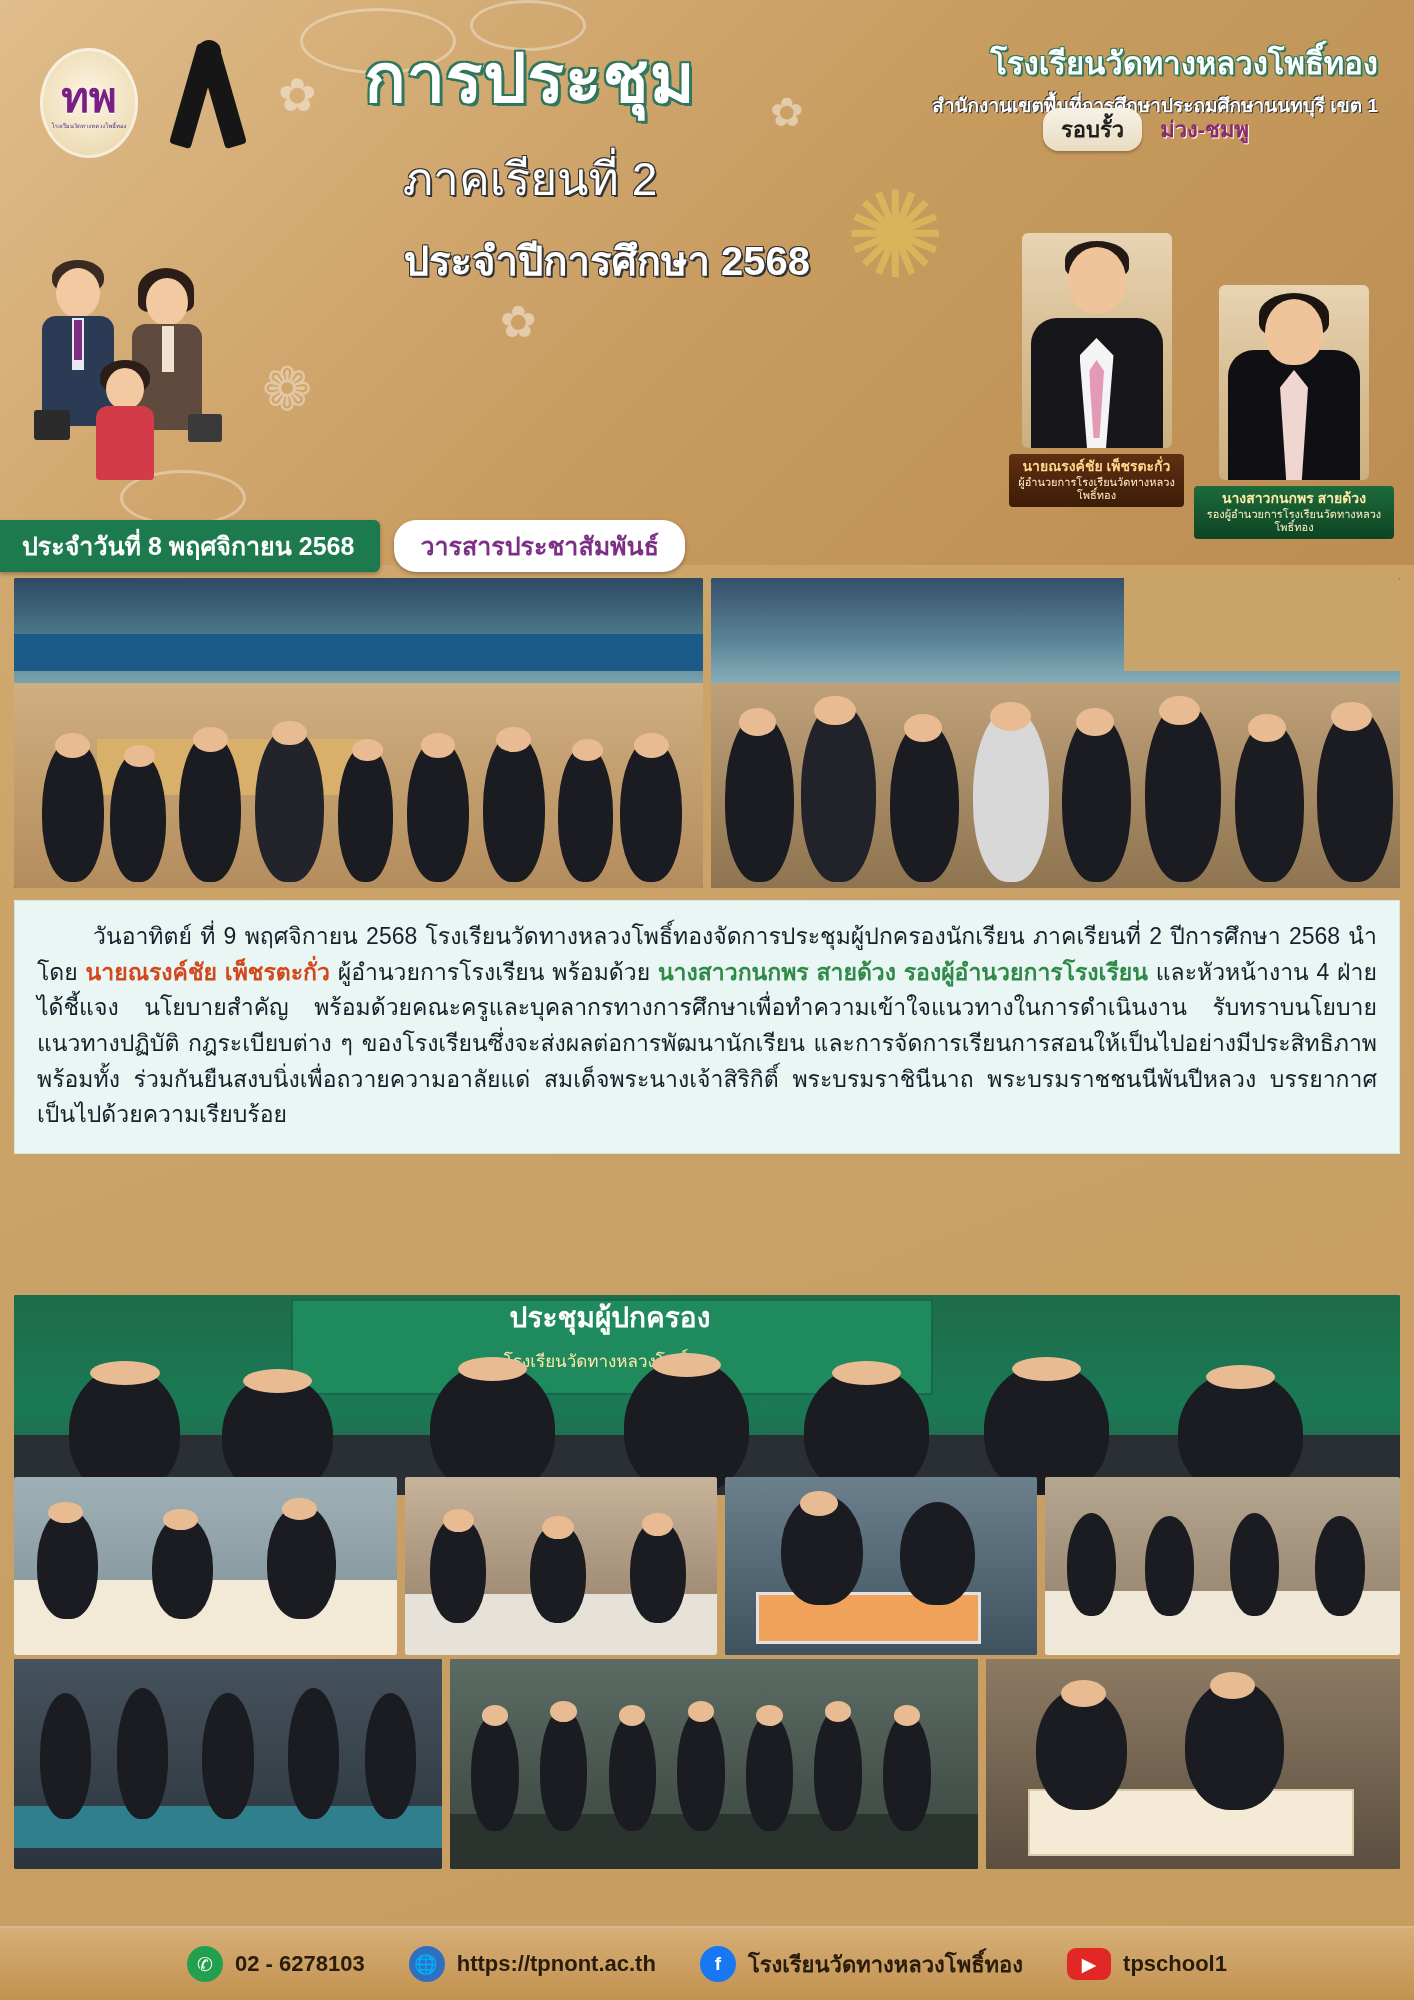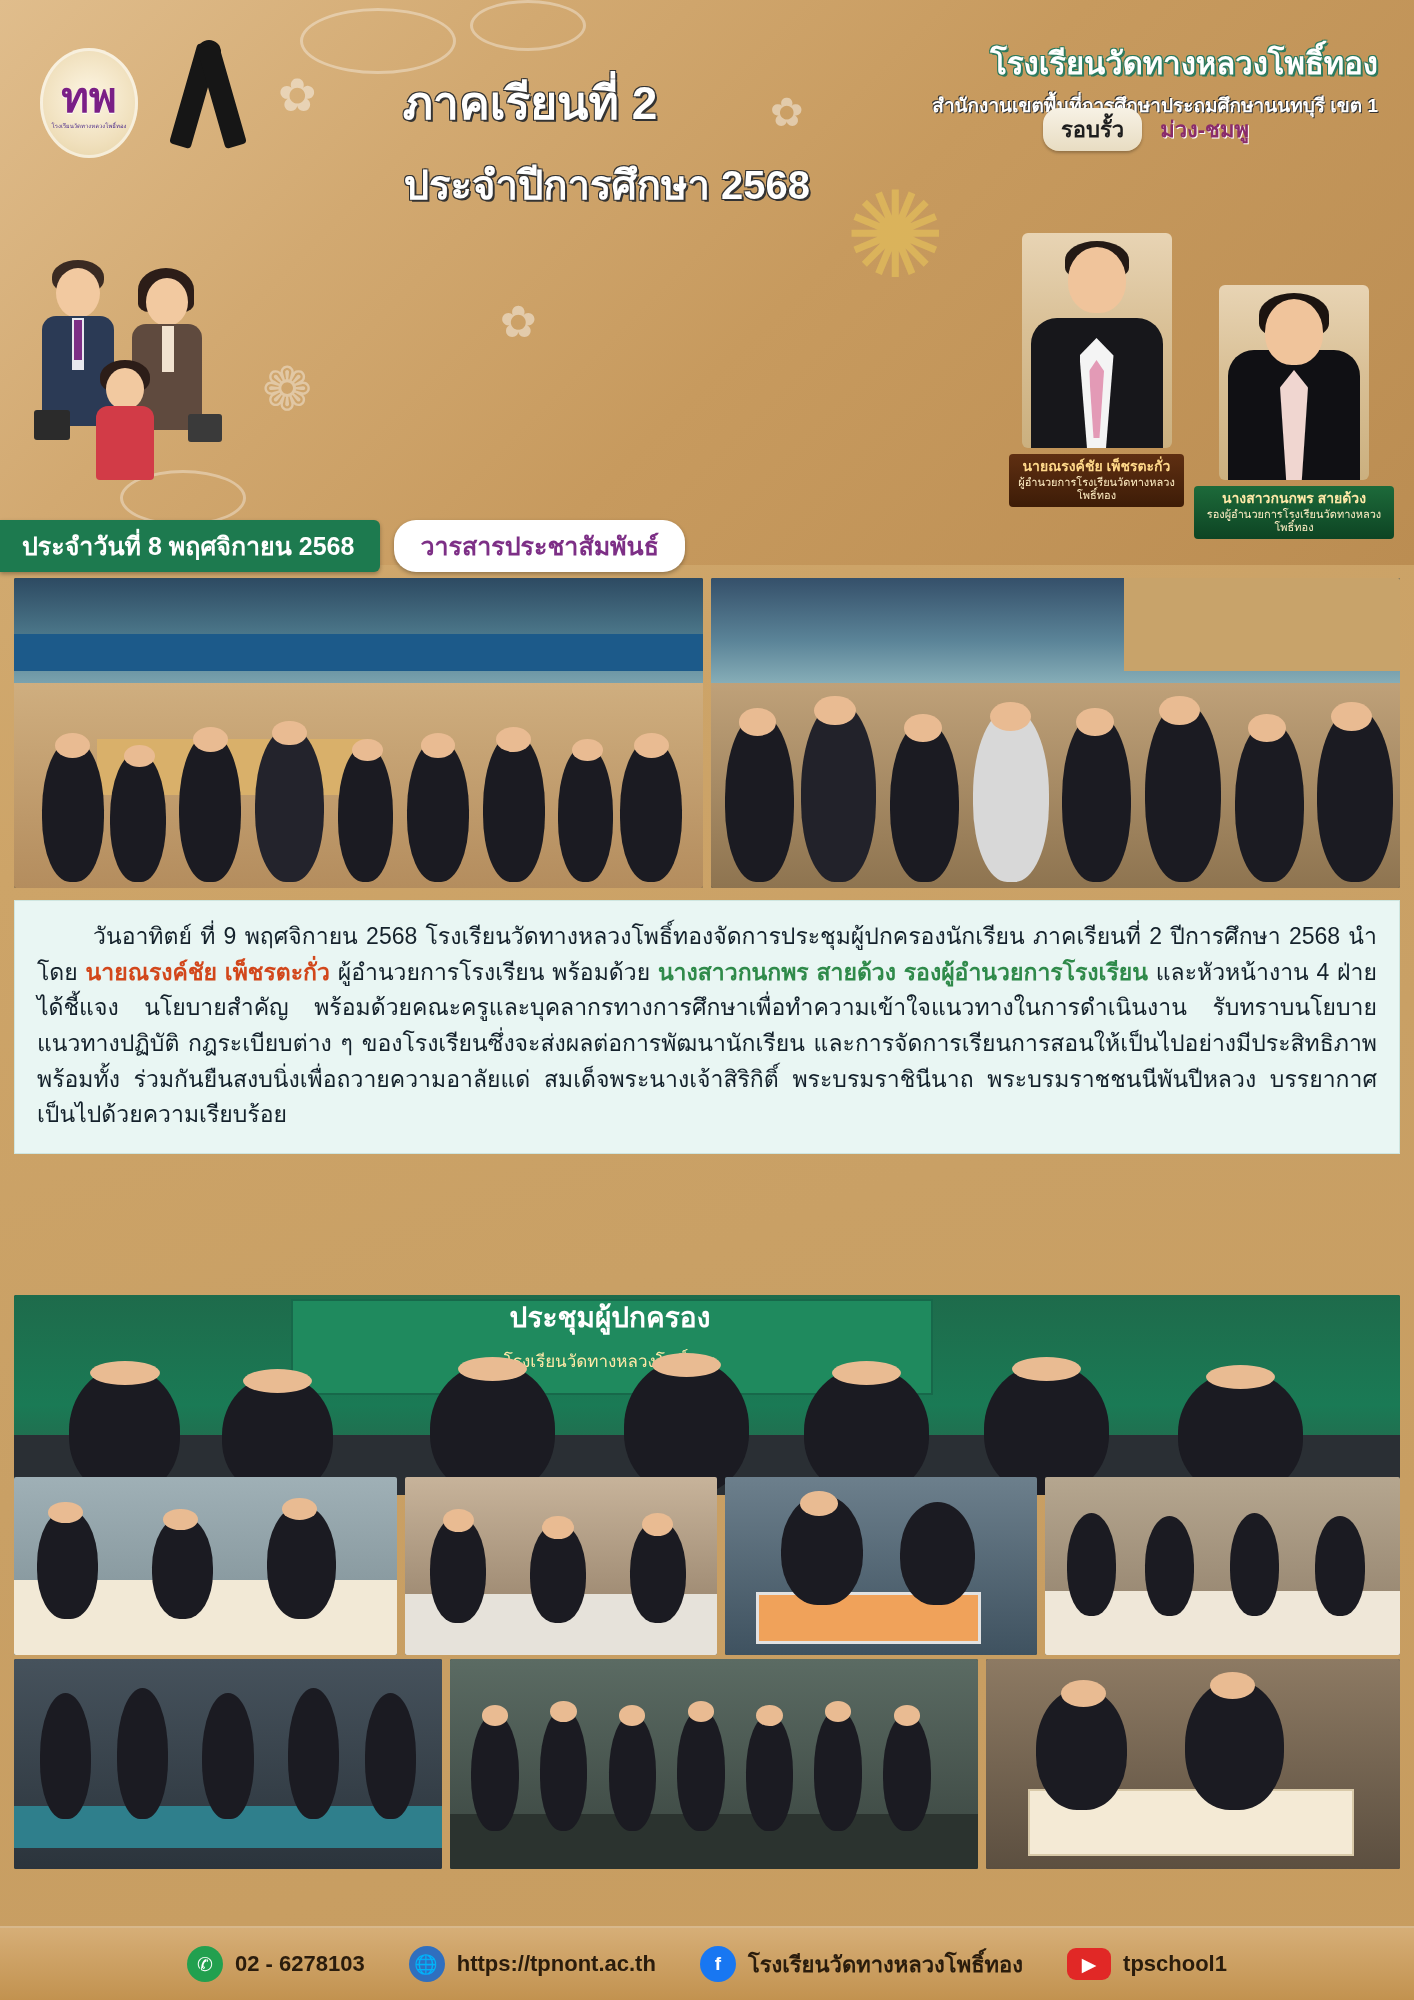--- a/index.html
+++ b/index.html
@@ -72,21 +72,21 @@
 
   .title-zone{
     position:absolute;left:250px;top:40px;width:560px;text-align:center;
   }
   .title-main{
     font-size:68px;font-weight:bold;color:#ffffff;line-height:1.12;
     text-shadow:0 0 3px #2a6b57, 3px 3px 0 #2f7a60, -2px -2px 0 #2f7a60, 2px -2px 0 #2f7a60, -2px 2px 0 #2f7a60;
     letter-spacing:1px;
   }
   .title-sub1{
-    margin-top:26px;font-size:46px;font-weight:bold;color:#ffffff;
+    margin-top:26px;font-size:46px;font-weight:normal;color:#ffffff;
     text-shadow:2px 2px 0 #333, -1px -1px 0 #333, 1px -1px 0 #333, -1px 1px 0 #333;
   }
   .title-sub2{
     margin-top:14px;font-size:40px;font-weight:bold;color:#ffffff;
     text-shadow:2px 2px 0 #333, -1px -1px 0 #333, 1px -1px 0 #333, -1px 1px 0 #333;
     text-align:right;
   }
 
   .school-name{
     position:absolute;right:36px;top:38px;text-align:right;width:560px;
@@ -256,20 +256,21 @@
         <div style="position:absolute;left:62px;top:146px;width:34px;height:28px;background:#3a3a3a;border-radius:3px;"></div>
       </div>
       <div class="person" style="left:52px;top:110px;">
         <div class="hair" style="left:10px;top:0;width:50px;height:34px;background:#2c1d18;"></div>
         <div class="head" style="left:16px;top:8px;width:38px;height:42px;"></div>
         <div class="body-suit" style="left:6px;top:46px;width:58px;height:74px;background:#d23b47;border-radius:12px 12px 4px 4px;"></div>
       </div>
     </div>
 
     <div class="title-zone">
+      <div class="title-main">การประชุม</div>
       <div class="title-sub1">ภาคเรียนที่ 2</div>
       <div class="title-sub2">ประจำปีการศึกษา 2568</div>
     </div>
 
     <div class="school-name">
       <div class="sn1">โรงเรียนวัดทางหลวงโพธิ์ทอง</div>
       <div class="sn2">สำนักงานเขตพื้นที่การศึกษาประถมศึกษานนทบุรี เขต 1</div>
     </div>
     <div class="badge-row">
       <div class="badge-pill">รอบรั้ว</div>

